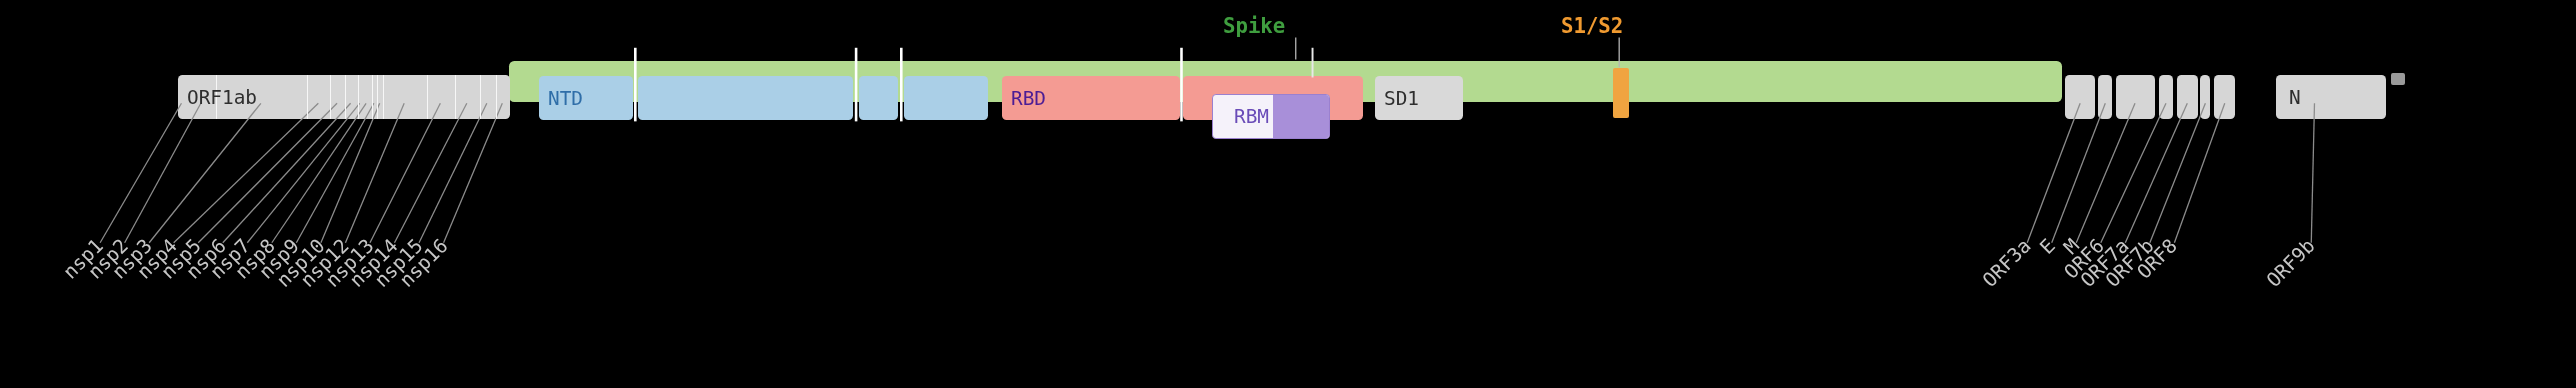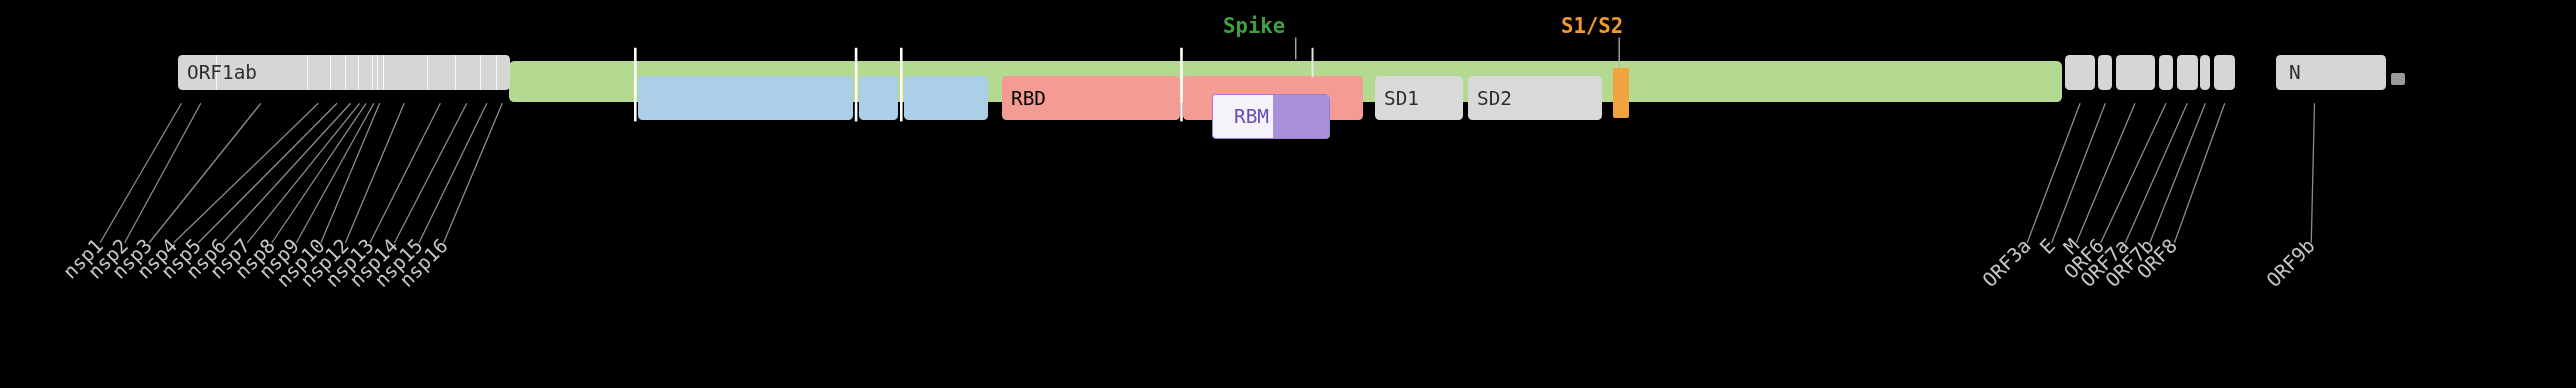--- a/index.html
+++ b/index.html
@@ -6,27 +6,27 @@
   .stage {
     position:relative; width:2576px; height:388px;
     background:#000000; overflow:hidden;
     font-family:"DejaVu Sans Mono", monospace;
   }
   .box {
     position:absolute; display:flex; align-items:center;
     border-radius:4.5px; box-sizing:border-box;
     font-size:19.4px; color:#2e2e2e; white-space:nowrap;
   }
-  .gene   { background:#d6d6d6; top:55px; height:35px; }
+  .gene   { background:#d6d6d6; top:75px; height:44px; }
   .bar    { position:absolute; background:#b3da90; top:61px; height:41px; border-radius:5.2px; }
   .dom    { top:76px; height:44px; }
   .blue   { background:#aacfe7; }
   .blue .lbl { color:#2f6ea8; }
   .red    { background:#f49b93; }
-  .red .lbl { color:#000000; }
+  .red .lbl { color:#4c1d95; }
   .gray   { background:#d9d9d9; }
   .lbl    { padding-left:9px; position:relative; z-index:2; }
   .sep    { position:absolute; top:0; bottom:0; width:1.3px; background:#f7f7f7; z-index:1; }
   .rbm-box{
     position:absolute; left:1212px; top:94px; width:118px; height:45px;
     border:1.3px solid #9a80cf; border-radius:3.9px; box-sizing:border-box;
     display:flex; overflow:hidden; z-index:4; background:#f5f2fa;
   }
   .rbm-label {
     flex:1; display:flex; align-items:center; padding-left:21px;
@@ -73,34 +73,34 @@
     <span class="sep" style="left:180px"></span>
     <span class="sep" style="left:194px"></span>
     <span class="sep" style="left:199px"></span>
     <span class="sep" style="left:205px"></span>
     <span class="sep" style="left:249px"></span>
     <span class="sep" style="left:277px"></span>
     <span class="sep" style="left:302px"></span>
     <span class="sep" style="left:318px"></span>
   </div>
 
+  <div class="box dom blue" style="left:539px; width:94px">
+    <span class="lbl">NTD</span>
+  </div>
   <div class="box dom blue" style="left:638px; width:215px"></div>
   <div class="box dom blue" style="left:859px; width:39px"></div>
   <div class="box dom blue" style="left:904px; width:84px"></div>
 
   <div class="box dom red" style="left:1002px; width:178px">
     <span class="lbl">RBD</span>
   </div>
   <div class="box dom red" style="left:1183px; width:180px"></div>
 
   <div class="box dom gray" style="left:1375px; width:88px">
     <span class="lbl">SD1</span>
-  </div>
-  <div class="box dom gray" style="left:1468px; width:134px">
-    <span class="lbl">SD2</span>
   </div>
 
   <div class="rbm-box">
     <div class="rbm-label">RBM</div>
     <div class="rbm-solid"></div>
   </div>
 
   <div class="orange-site"></div>
 
   <div class="box gene" style="left:2065px; width:30px"></div>

